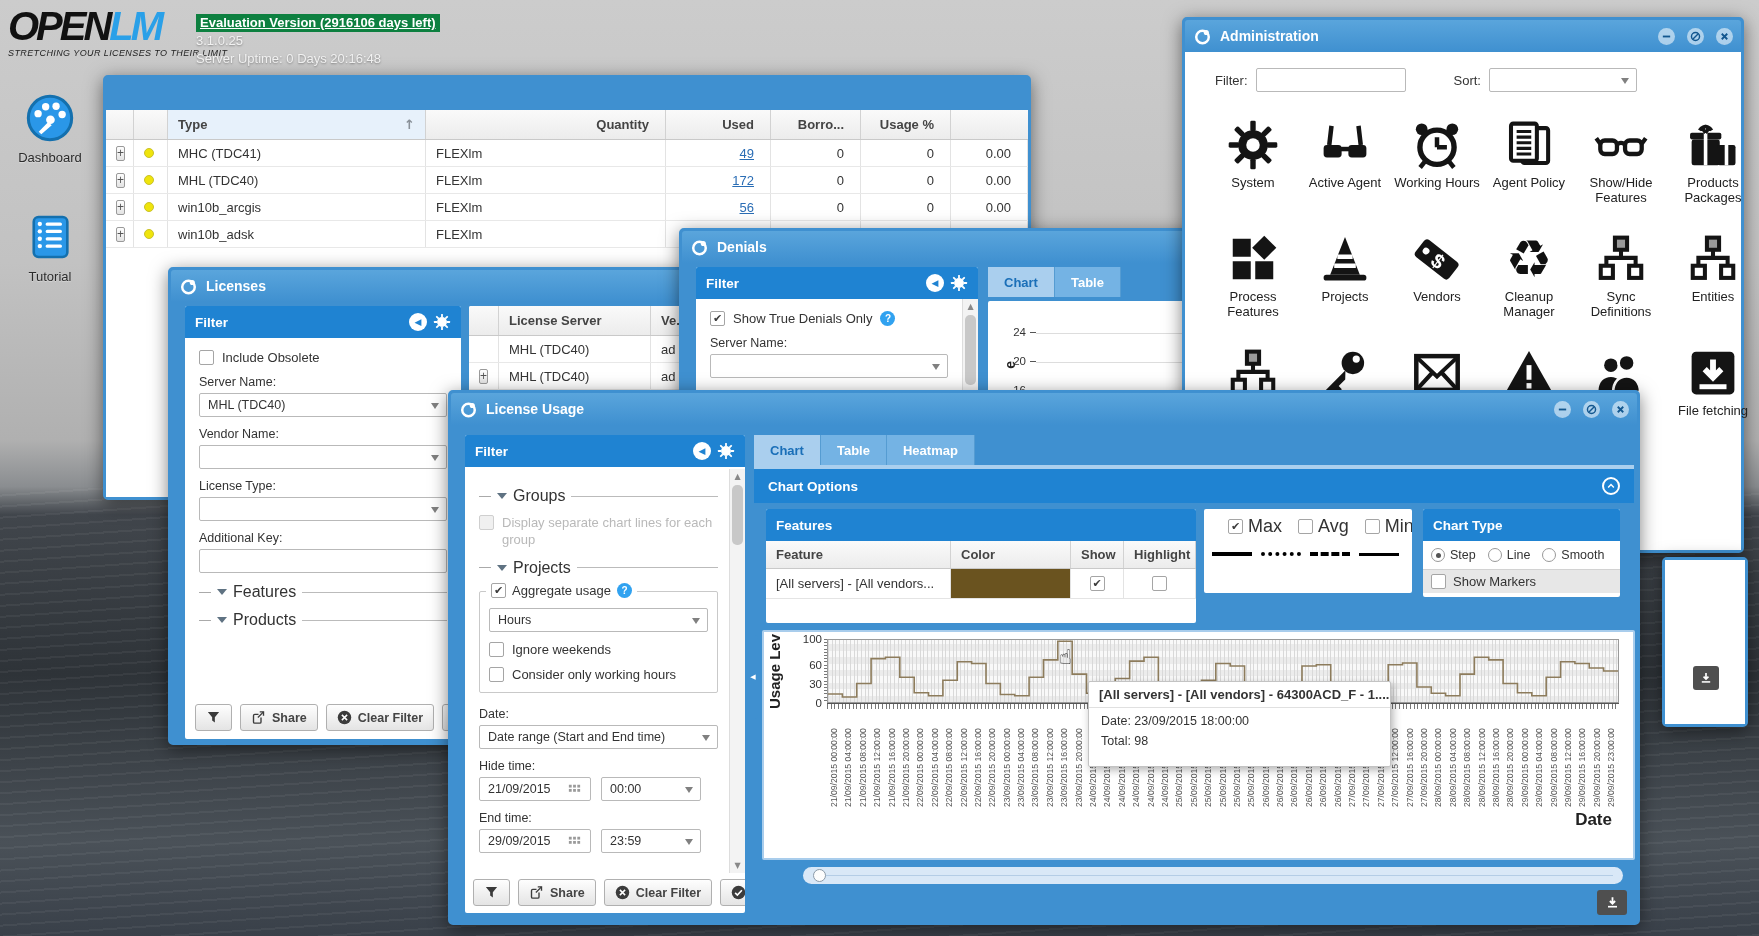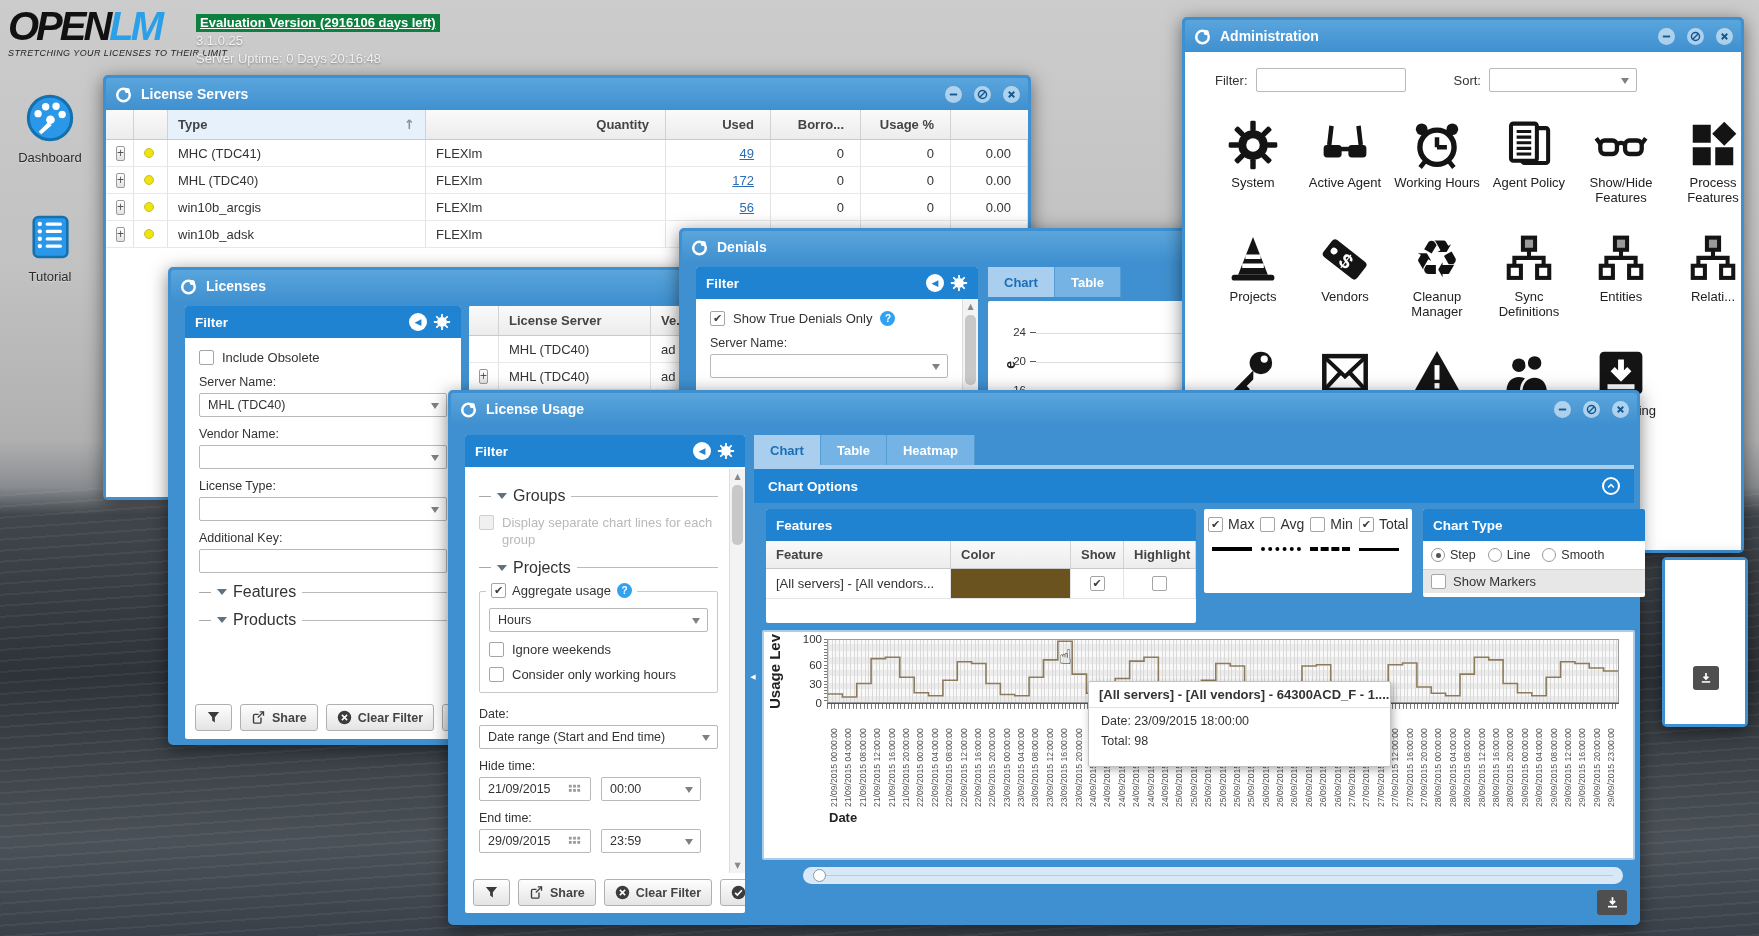--- a/index.html
+++ b/index.html
@@ -128,43 +128,20 @@
               <rect x="10" y="8.7" width="7.5" height="1.5" rx=".7"></rect>
               <rect x="10" y="12.1" width="7.5" height="1.5" rx=".7"></rect>
               <rect x="10" y="15.5" width="7.5" height="1.5" rx=".7"></rect>
             </g>
           </svg></div>
       <div class="lbl">Tutorial</div>
     </div>
   </div>
 
   <div class="window" style="left:103px;top:75px;width:928px;height:425px;z-index:1">
-    <div class="titlebar">
-      <span class="wicon"><svg viewBox="0 0 20 20" style="width:100%;height:100%">
-            <circle cx="10" cy="10.5" r="6.6" fill="none" stroke="#fff" stroke-width="2.6"></circle>
-            <circle cx="14" cy="5.8" r="2.7" fill="#fff"></circle>
-          </svg></span>
-      <span class="ttl">License Servers</span>
-      <span class="tbtn">
-          <svg viewBox="0 0 12 12">
-            <path d="M2 6h8" stroke="#13578f" stroke-width="2"></path>
-          </svg>
-        </span>
-      <span class="tbtn">
-          <svg viewBox="0 0 12 12">
-            <circle cx="6" cy="6" r="4.4" fill="none" stroke="#13578f" stroke-width="1.6"></circle>
-            <path d="M3 9L9 3" stroke="#13578f" stroke-width="1.6"></path>
-          </svg>
-        </span>
-      <span class="tbtn">
-          <svg viewBox="0 0 12 12">
-            <path d="M3 3l6 6M9 3l-6 6" stroke="#13578f" stroke-width="2"></path>
-          </svg>
-        </span>
-    </div>
     <div style="position:absolute;left:0;right:0;top:32px;bottom:0;background:#fff">
       <div id="ls-header" class="gridh">
         <div class="c hc"></div>
           <div class="c hc"></div>
         <div class="c hc" style="background:#e7f1fb;justify-content:space-between">
             <span>Type</span>
             <span style="color:#8a9199;font-family:'DejaVu Sans',sans-serif">↑</span>
           </div>
         <div class="c hc num">Quantity</div>
         <div class="c hc num">Used</div>
@@ -504,20 +481,34 @@
                   <rect x="2.8" y="10" width="7.4" height="6" rx="2"></rect>
                   <rect x="13.8" y="10" width="7.4" height="6" rx="2"></rect>
                   <path d="M10.2 12c.8-1.2 2.8-1.2 3.6 0M2.8 11.5L1 9M21.2 11.5L23 9"></path>
                 </g>
               </svg></div>
      <div class="albl">Show/Hide Features</div>
    </div>
           <div class="acell">
      <div class="aic"><svg viewBox="0 0 24 24" style="width:100%;height:100%">
                 <g fill="#141414">
+                  <rect x="2.5" y="9.5" width="12.5" height="11.5" rx="1"></rect>
+                  <rect x="1.8" y="6.5" width="13.9" height="3" rx=".8"></rect>
+                  <rect x="14" y="12" width="8" height="9" rx="1"></rect>
+                </g>
+                <g stroke="#fff" stroke-width="1.6">
+                  <path d="M8.7 6.5v14.5M18 12v9"></path>
+                </g>
+                <path d="M6 5.5c2-3 5.5-1.5 2.7 1M11.4 5.5c-2-3-5.5-1.5-2.7 1" fill="none" stroke="#141414" stroke-width="1.6"></path>
+              </svg></div>
+     <div class="albl">Products Packages</div>
+   </div>
+          <div class="acell">
+     <div class="aic"><svg viewBox="0 0 24 24" style="width:100%;height:100%">
+                <g fill="#141414">
                   <rect x="3" y="3" width="8" height="8"></rect>
                   <rect x="3" y="13" width="8" height="8"></rect>
                   <rect x="13" y="13" width="8" height="8"></rect>
                   <rect x="13.2" y="3.2" width="7.6" height="7.6" transform="rotate(45 17 7)"></rect>
                 </g>
               </svg></div>
      <div class="albl">Process Features</div>
    </div>
           <div class="acell">
      <div class="aic"><svg viewBox="0 0 24 24" style="width:100%;height:100%">
@@ -836,30 +827,30 @@
               <span class="cb checked"></span>
             </div>
      <div class="c" style="justify-content:center">
               <span class="cb "></span>
             </div>
    </div>
         </div>
     </div>
 
     <div class="panel" style="left:753px;top:116px;width:208px;height:84px">
-      <div id="agg-opts" style="display:flex;gap:6px;align-items:center;padding:7px 6px 0 4px;font-size:14px">
+      <div id="agg-opts" style="display:flex;gap:16px;align-items:center;padding:7px 6px 0 24px;font-size:18px">
           <label style="display:inline-flex;gap:5px;align-items:center"><span class="cb checked"></span>Max</label>
           <label style="display:inline-flex;gap:5px;align-items:center"><span class="cb "></span>Avg</label>
           <label style="display:inline-flex;gap:5px;align-items:center"><span class="cb "></span>Min</label>
           <label style="display:inline-flex;gap:5px;align-items:center"><span class="cb checked"></span>Total</label>
         </div>
       <div id="agg-samples" style="padding:7px 0 0 8px"><span class="samp" style="border-top:4px solid #000"></span><span class="samp" style="border-top:4px dotted #000"></span><span class="samp" style="border-top:4px dashed #000"></span><span class="samp" style="border-top:3px solid #000"></span></div>
     </div>
 
-    <div class="panel" style="left:972px;top:116px;width:222px;height:88px">
+    <div class="panel" style="left:972px;top:116px;width:197px;height:88px">
       <div class="phead" style="height:32px">
           <span>Chart Type</span>
         </div>
       <div id="ct-radios" style="display:flex;gap:12px;align-items:center;padding:7px 8px;font-size:12.5px">
           <label style="display:inline-flex;gap:5px;align-items:center"><span class="rad sel"></span>Step</label>
           <label style="display:inline-flex;gap:5px;align-items:center"><span class="rad "></span>Line</label>
           <label style="display:inline-flex;gap:5px;align-items:center"><span class="rad "></span>Smooth</label>
         </div>
       <div style="background:#e7e7e7;border-top:1px solid #d2d2d2;padding:4px 8px;display:flex;gap:7px;align-items:center">
         <span class="cb"></span>
@@ -1048,21 +1039,21 @@
           <div class="xlab">
             <span>29/09/2015 16:00:00</span>
           </div>
           <div class="xlab">
             <span>29/09/2015 20:00:00</span>
           </div>
           <div class="xlab">
             <span>29/09/2015 23:00:00</span>
           </div>
         </div>
-      <div style="position:absolute;left:65px;top:178px;width:792px;text-align:left;font-weight:bold;font-size:13px;color:#222">Date</div>
+      <div style="position:absolute;left:56px;top:178px;width:792px;text-align:right;font-weight:bold;font-size:17px;color:#222">Date</div>
     </div>
 
     <div style="position:absolute;left:608px;top:252px;font-size:21px;color:#222;z-index:41;font-family:'DejaVu Sans',sans-serif">☝</div>
     <div class="tooltip" style="left:637px;top:288px;width:303px;height:86px">
       <div class="th">[All servers] - [All vendors] - 64300ACD_F - 1....</div>
       <div class="tl">Date: 23/09/2015 18:00:00</div>
       <div class="tl">Total: 98</div>
     </div>
 
     <div style="position:absolute;left:352px;top:474px;width:820px;height:17px;background:#d9e8f7;border-radius:9px">

